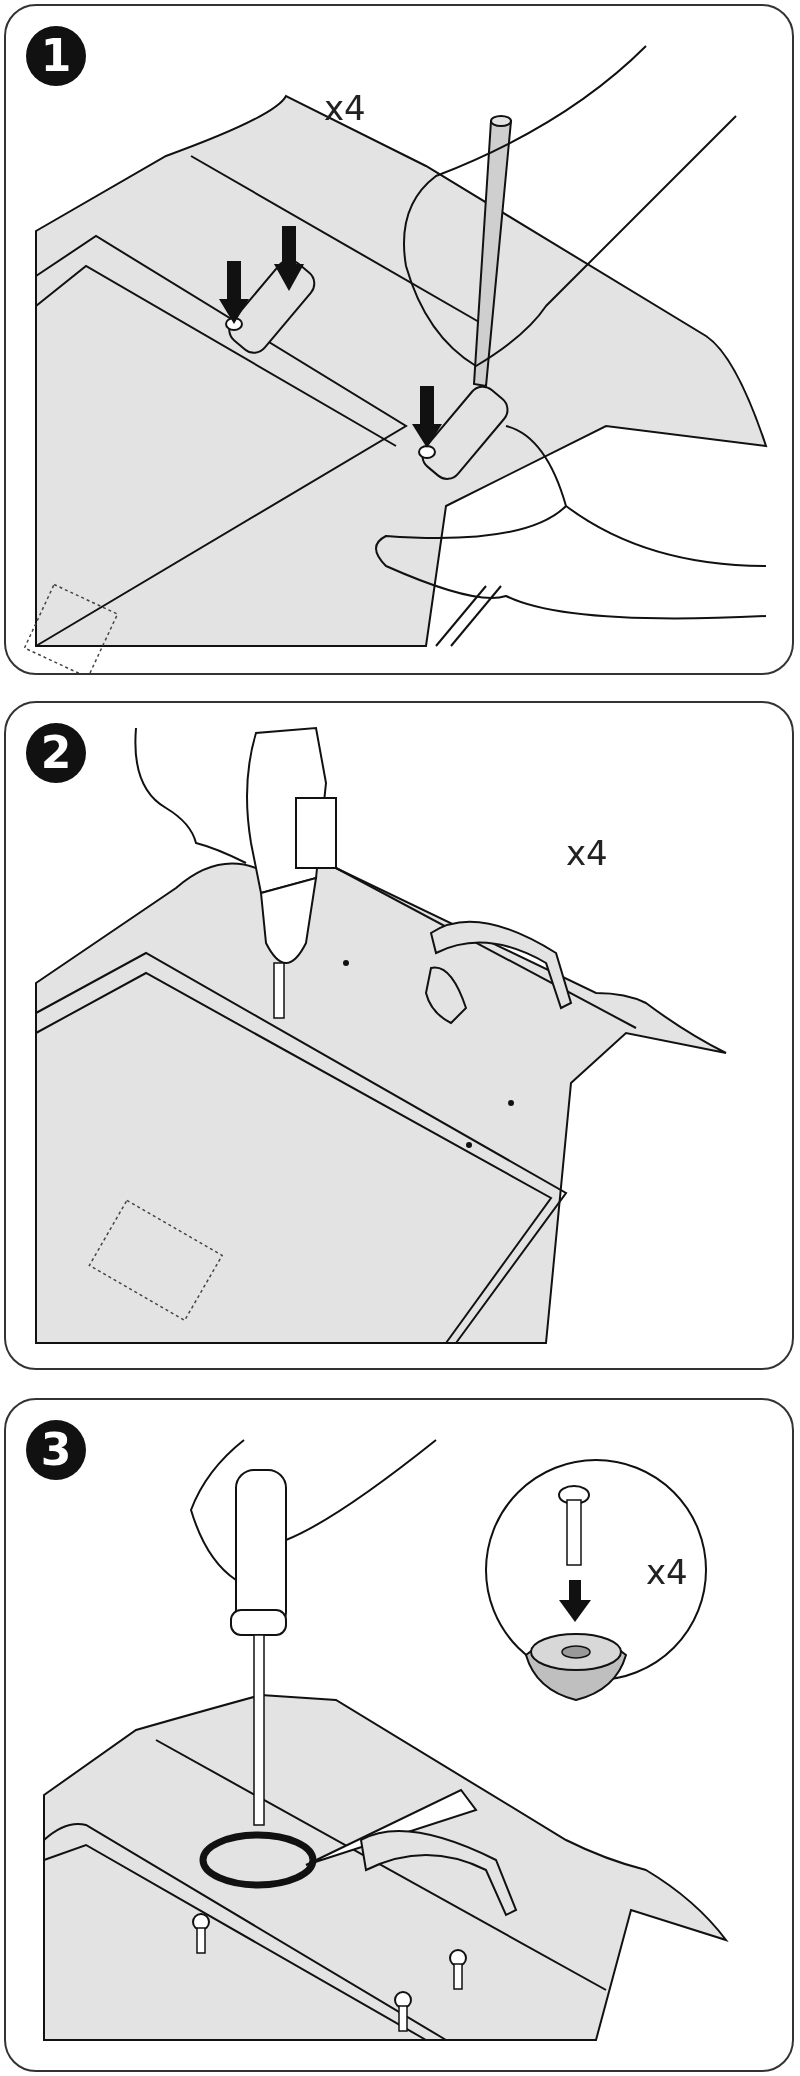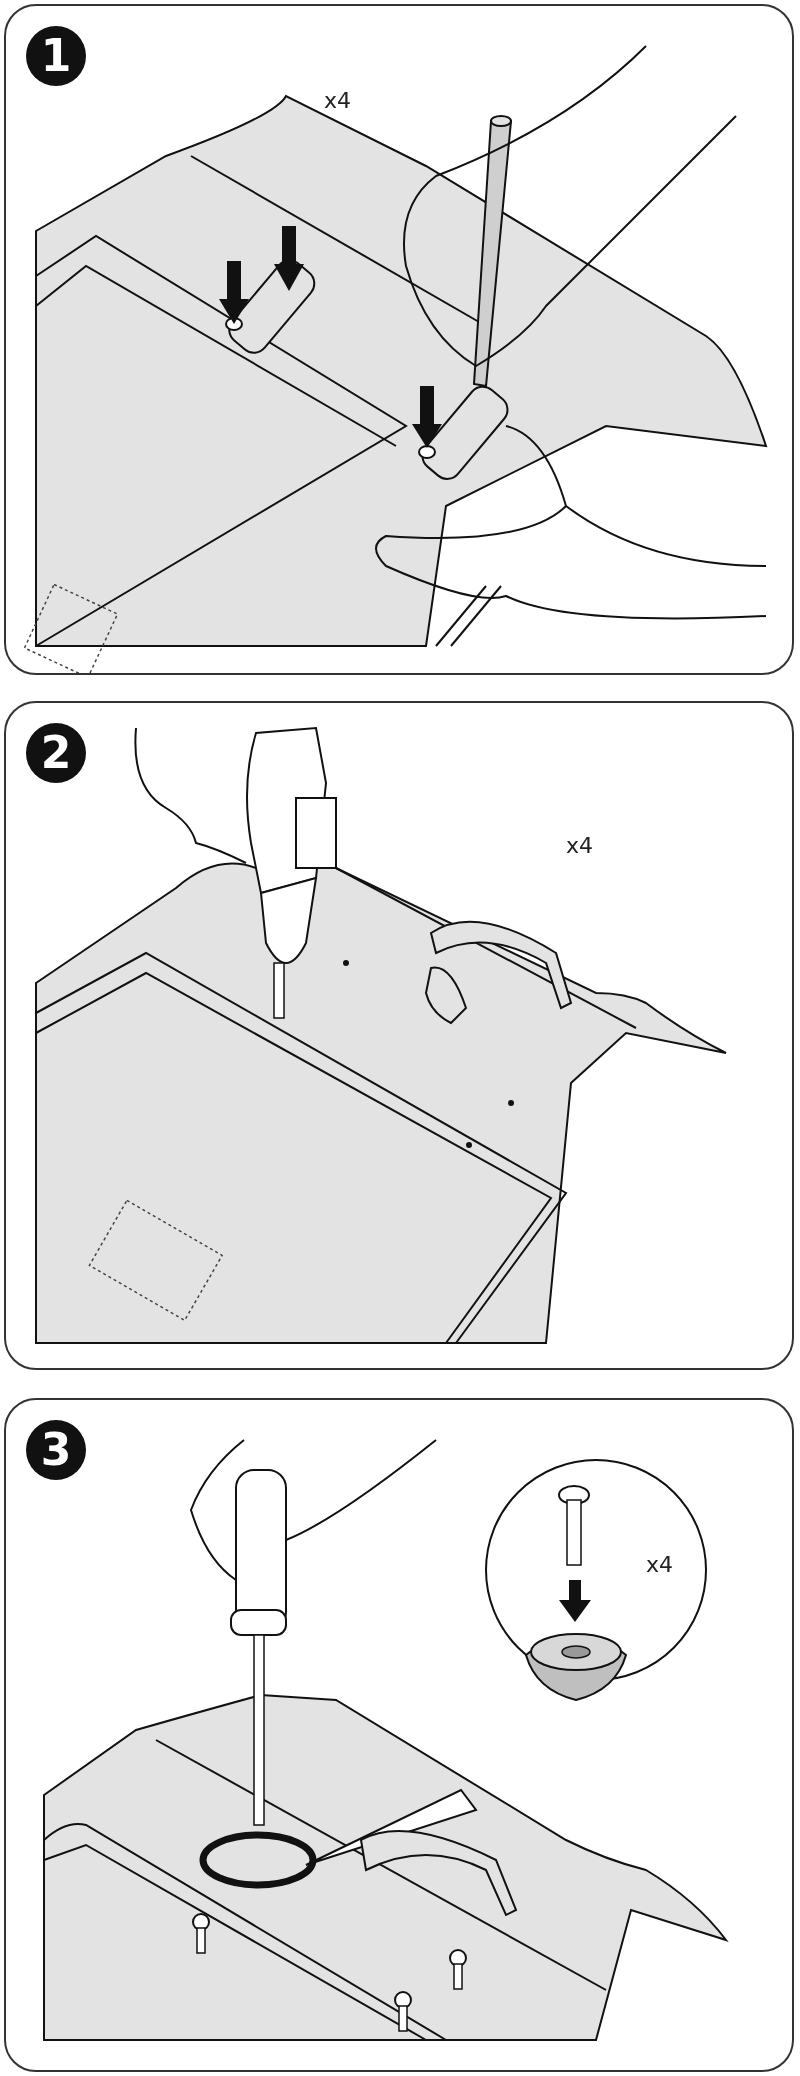--- a/index.html
+++ b/index.html
@@ -1,20 +1,20 @@
 <!DOCTYPE html>
 <html><head>
 <meta charset="utf-8">
 <style>
   html, body { margin: 0; padding: 0; background: #ffffff; }
   body { width: 800px; height: 2076px; position: relative; overflow: hidden; font-family: "DejaVu Sans", sans-serif; }
   .panel { position: absolute; left: 4px; width: 790px; border: 2px solid #333; border-radius: 32px; background: #fff; overflow: hidden; box-sizing: border-box; }
   .panel svg { position: absolute; left: 0; top: 0; }
   .badge { position: absolute; left: 20px; top: 20px; width: 60px; height: 60px; border-radius: 50%; background: #111; color: #fff; font-family: "DejaVu Sans", sans-serif; font-size: 44px; font-weight: bold; text-align: center; line-height: 60px; z-index: 5; }
-  .qty { position: absolute; font-family: "DejaVu Sans", sans-serif; font-size: 22px; color: #222; z-index: 5; }
+  .qty { position: absolute; font-family: "DejaVu Sans", sans-serif; font-size: 34px; color: #222; z-index: 5; }
 </style>
 </head>
 <body>
 
 <div class="panel" style="top:4px;height:671px;">
   <div class="badge">1</div>
   <div class="qty" style="left:318px;top:82px;">x4</div>
   <svg width="790" height="671" viewBox="0 0 790 671">
 
     <path d="M30,225 L160,150 Q270,110 280,90 L420,160 L700,330 Q730,350 760,440 L600,420 L440,500 L420,640 L30,640 Z" fill="#e3e3e3" stroke="#111" stroke-width="2"></path>

